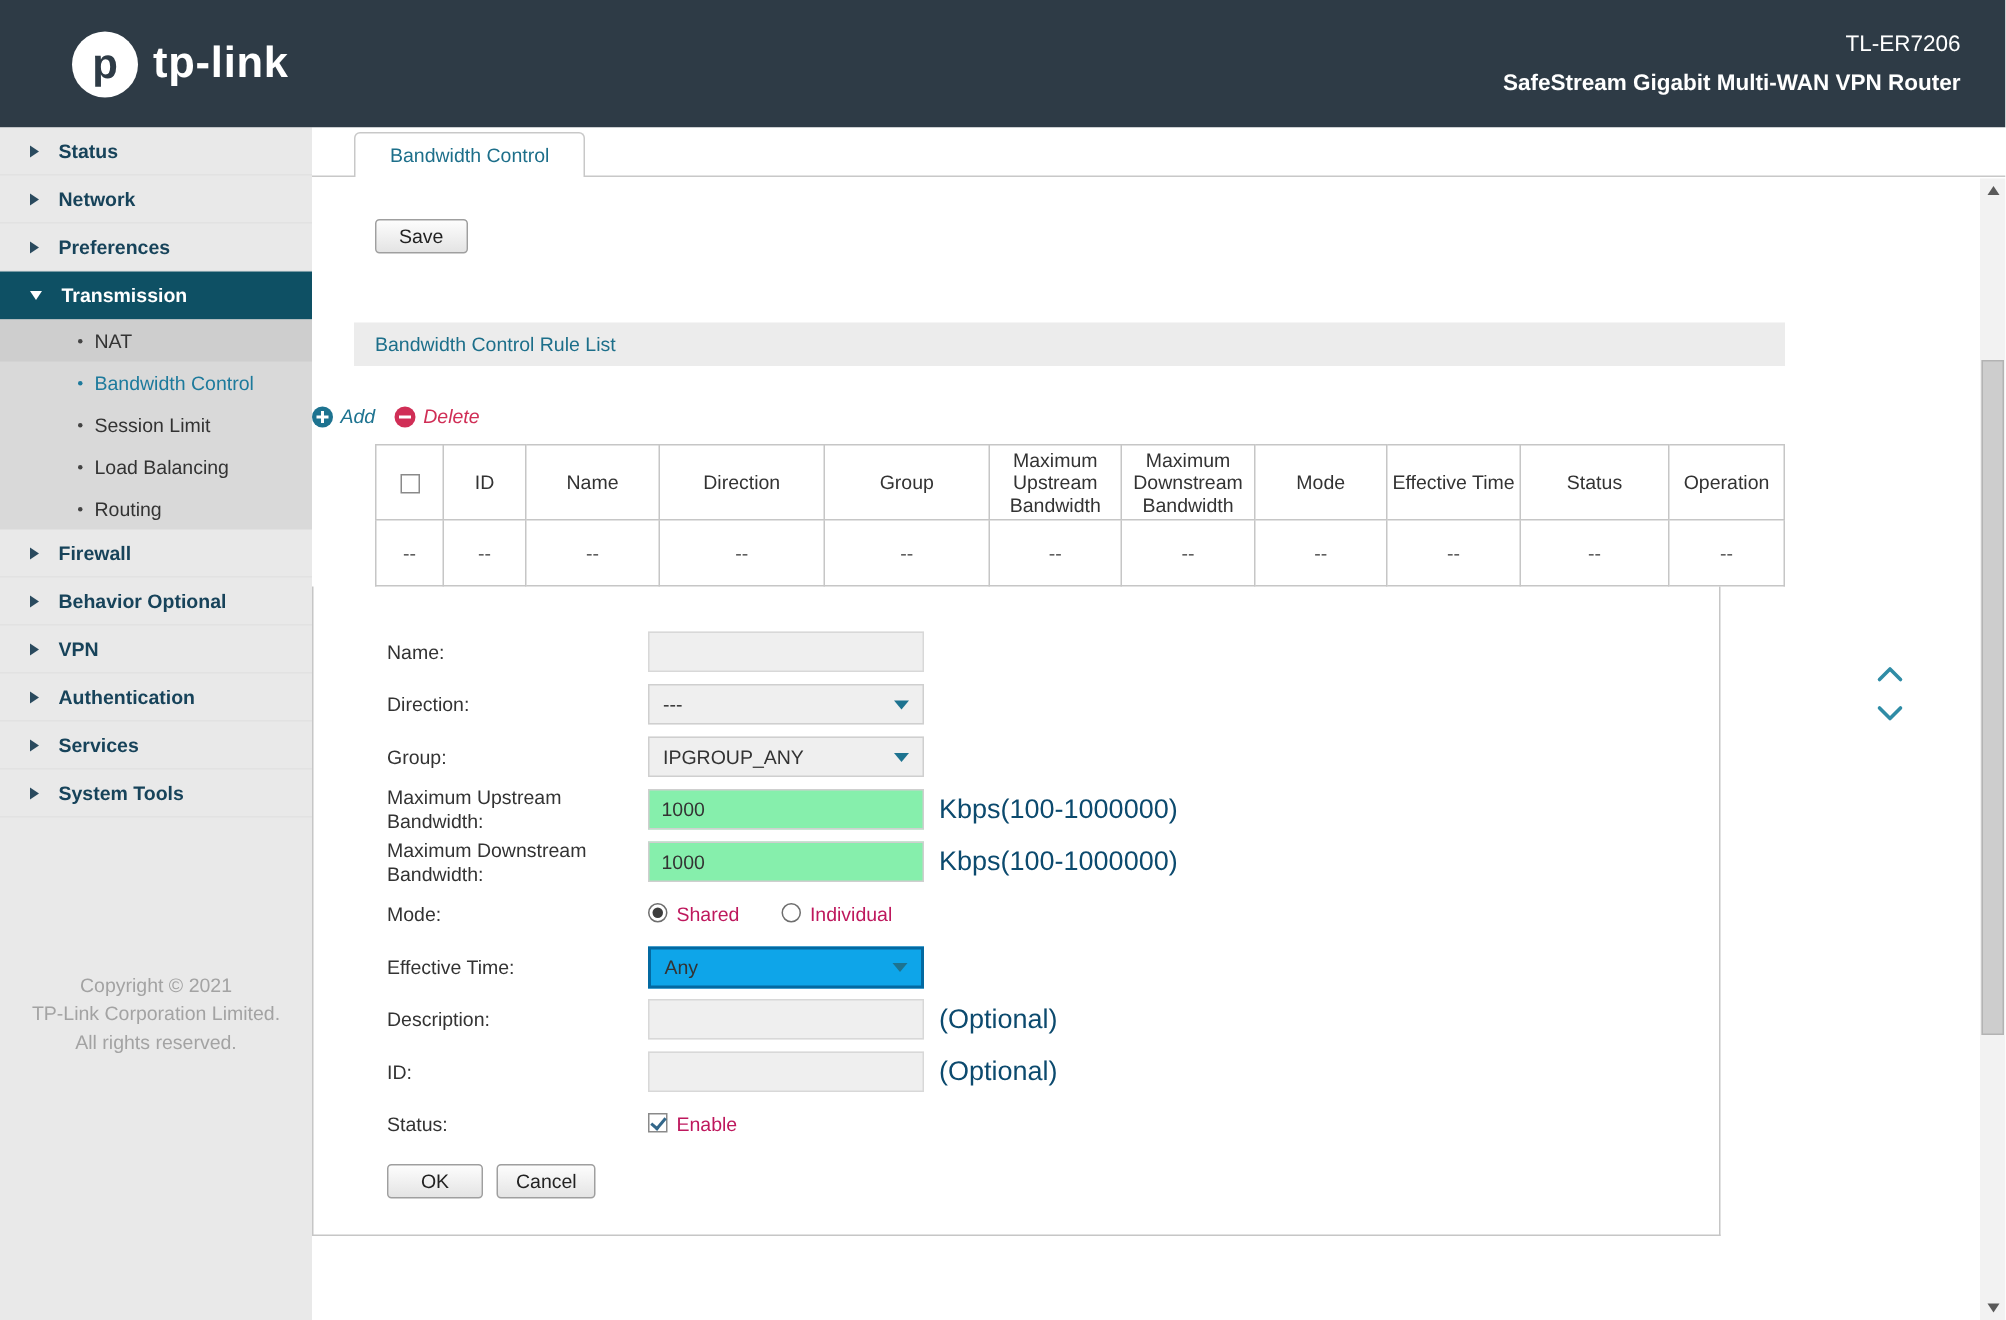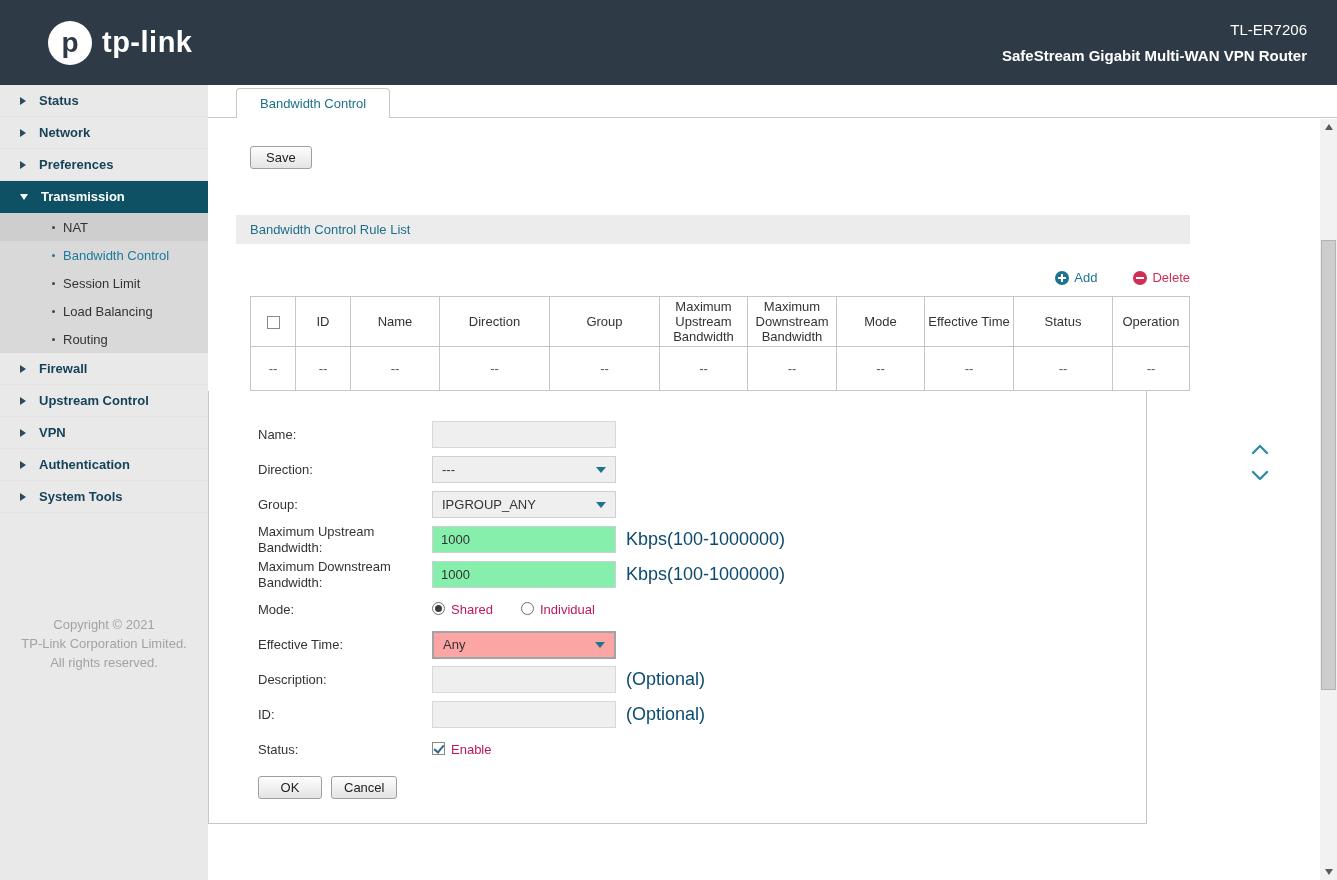--- a/index.html
+++ b/index.html
@@ -88,22 +88,22 @@
   }
   .save-btn { margin:28px 0 0 42px; }
 
   .section-bar {
     margin:46px 0 0 28px; width:954px; height:29px;
     background:#ececec; display:flex; align-items:center;
     padding-left:14px; font-size:13px; color:#1d6f8a;
   }
 
   .toolbar {
-    width:982px; margin-top:26px; display:flex; justify-content:flex-end;
-    gap:36px; align-items:center;
+    width:982px; margin-top:26px; display:flex; 
+    gap:13px; align-items:center;font-style:italic;
   }
   .tool { display:flex; align-items:center; gap:5px; font-size:13px; cursor:pointer; }
   .tool.add { color:#1d7390; }
   .tool.del { color:#d02e56; }
   .cicon { width:14px; height:14px; border-radius:50%; position:relative; flex:none; }
   .cicon.teal { background:#1d7390; }
   .cicon.red { background:#d02e56; }
   .cicon::before {
     content:""; position:absolute; left:3px; top:6px; width:8px; height:2px; background:#fff;
   }
@@ -135,21 +135,21 @@
   .select {
     width:184px; height:27px; background:#efefef; border:1px solid #cfcfcf;
     display:flex; align-items:center; justify-content:space-between;
     padding:0 9px; font-size:13px; color:#333; cursor:pointer;
   }
   .select .caret {
     width:0; height:0; flex:none;
     border-left:5px solid transparent; border-right:5px solid transparent;
     border-top:6px solid #1d7390;
   }
-  .select.focused { border:2px solid #a3a3a3; background:#fca5a5; height:28px;gap:24px; }
+  .select.focused { border:2px solid #0369a1; background:#0ea5e9; height:28px;gap:24px; }
   .unit { font-size:18px; color:#0c4a6e; }
 
   .opt { display:flex; align-items:flex-start; gap:6px; font-size:13px; color:#be185d; margin-right:18px; cursor:pointer; }
   .radio {
     width:13px; height:13px; border:1px solid #6e6e6e; border-radius:50%;
     background:#fff; display:inline-flex; align-items:center; justify-content:center; flex:none;
   }
   .radio.checked::after { content:""; width:7px; height:7px; border-radius:50%; background:#3c3c3c; }
   .checkbox { width:13px; height:13px; border:1px solid #8a8a8a; background:#fff; position:relative; flex:none; cursor:pointer; }
   .checkbox.checked::after {
@@ -223,29 +223,33 @@
       <div class="sub-item">
         <span>Routing</span>
       </div>
     </div>
     <div class="nav-item">
       <span class="arr"></span>
       <span class="lbl">Firewall</span>
     </div>
     <div class="nav-item">
       <span class="arr"></span>
-      <span class="lbl">Upstream Control</span>
+      <span class="lbl">Behavior Optional</span>
     </div>
     <div class="nav-item">
       <span class="arr"></span>
       <span class="lbl">VPN</span>
     </div>
     <div class="nav-item">
       <span class="arr"></span>
       <span class="lbl">Authentication</span>
+    </div>
+    <div class="nav-item">
+      <span class="arr"></span>
+      <span class="lbl">Services</span>
     </div>
     <div class="nav-item">
       <span class="arr"></span>
       <span class="lbl">System Tools</span>
     </div>
     <div class="copyright">
       <div>Copyright © 2021</div>
       <div>TP-Link Corporation Limited.</div>
       <div>All rights reserved.</div>
     </div>

